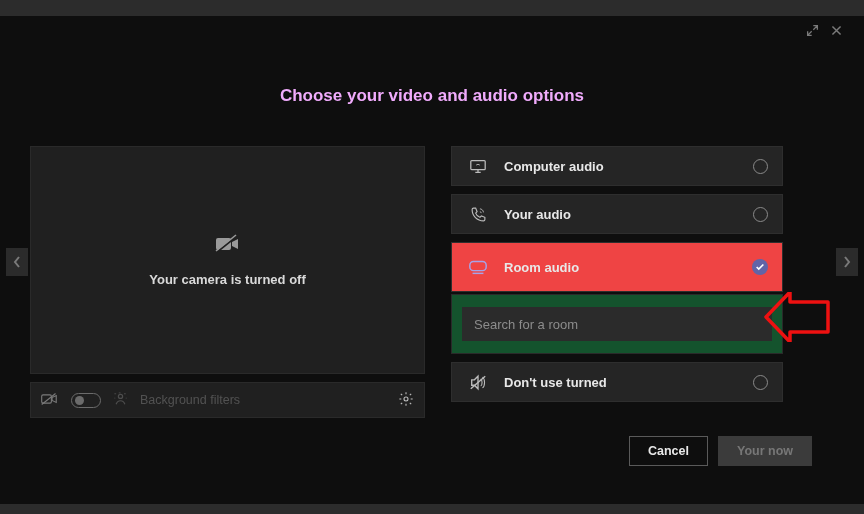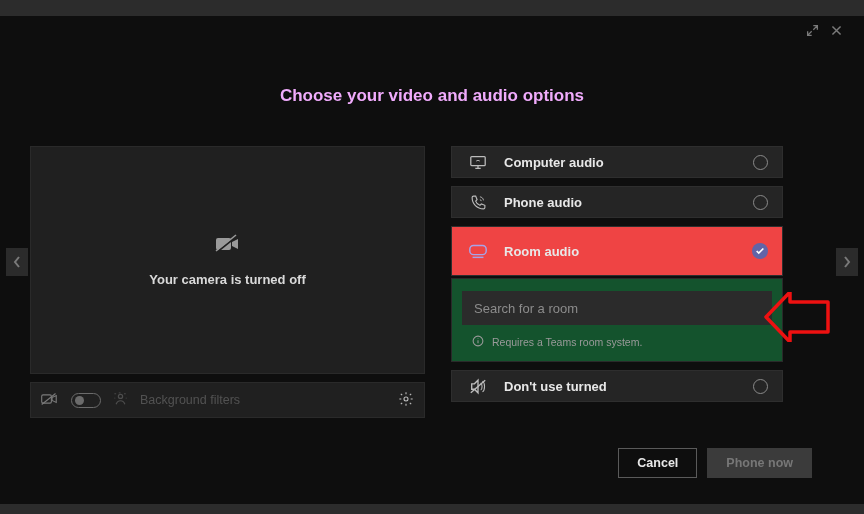--- a/index.html
+++ b/index.html
@@ -77,21 +77,21 @@
   .gear { color:#bfbfbf; cursor:pointer;}
   .audio-panel {
     width: 332px;
     display: flex;
     flex-direction: column;
     gap: 8px;
   }
   .option {
     background: #252525;
     border: 1px solid #2e2e2e;
-    height: 32px;
+    height: 40px;
     display: flex;
     align-items: center;
     padding: 0 14px;
     gap: 14px;
     font-size: 13px;
     font-weight: 600;
     color: #e8e8e8;
     cursor: pointer;
   }
   .option .radio {
@@ -127,21 +127,21 @@
   }
   .room-search input::placeholder { color:#8c8c8c; }
   .room-note {
     display:flex; gap:8px; align-items:center;
     color:#9a9a9a; font-size:10.5px;
     padding: 10px 10px 0 20px;
   }
   .bottom-buttons {
     position:absolute;
     right: 52px;
-    bottom: 36px;
+    bottom: 48px;
     display:flex; gap:10px;align-items:center;
   }
   .btn {
     height: 30px; padding: 0 18px;
     font-size: 12.5px; font-weight:600;
     display:flex;align-items:center;justify-content:center;
     cursor:pointer;
   }
   .btn-cancel { border:1px solid #5a5a5a; color:#e8e8e8; background:transparent;}
   .btn-join { background:#3b3b3b; color:#777; border:1px solid #3b3b3b; cursor:default;}
@@ -249,21 +249,21 @@
       <span class="radio"></span>
     </div>
 
     <div class="option">
       <span class="icon-slot">
         <svg width="17" height="17" viewBox="0 0 24 24" fill="none" stroke="currentColor" stroke-width="1.6">
             <path d="M5 3c-1 0-2 1-2 2 0 9 7 16 16 16 1 0 2-1 2-2v-3l-5-2-2 2c-3-1-5-3-6-6l2-2-2-5H5z"></path>
             <path d="M14 4c2 0 5 2 5 5M14 8c1 0 2 1 2 2" stroke-width="1.2"></path>
           </svg>
       </span>
-      <span>Phone audio</span>
+      <span>Your audio</span>
       <span class="radio"></span>
     </div>
 
     <div class="option selected">
       <span class="icon-slot">
         <svg width="20" height="16" viewBox="0 0 22 16" fill="none" stroke="currentColor" stroke-width="1.6">
             <rect x="2" y="2" width="18" height="10" rx="4"></rect>
             <path d="M5 15h12"></path>
           </svg>
       </span>
@@ -271,49 +271,40 @@
       <span class="check">
         <svg width="10" height="10" viewBox="0 0 12 12" fill="none" stroke="#fff" stroke-width="2">
             <path d="M2 6l2.5 2.5L10 3"></path>
           </svg>
       </span>
     </div>
 
     <div class="room-expanded">
       <div class="room-search">
         <input type="text" placeholder="Search for a room" style="">
-      </div>
-      <div class="room-note">
-        <span>
-          <svg width="12" height="12" viewBox="0 0 16 16" fill="none" stroke="currentColor" stroke-width="1.4">
-              <circle cx="8" cy="8" r="6.5"></circle>
-              <path d="M8 7v4M8 4.8v.4"></path>
-            </svg>
-        </span>
-        <span>Requires a Teams room system.</span>
       </div>
     </div>
 
     <div class="option">
       <span class="icon-slot">
         <svg width="18" height="17" viewBox="0 0 20 18" fill="none" stroke="currentColor" stroke-width="1.5">
             <path d="M3 6h3l4-4v14l-4-4H3z"></path>
             <path d="M13 5c2 1 2 7 0 8M15 3c3 2 3 10 0 12" stroke-width="1.2"></path>
             <line x1="2" y1="16" x2="18" y2="2" stroke-width="1.6"></line>
           </svg>
       </span>
       <span>Don't use turned</span>
       <span class="radio"></span>
     </div>
 
   </div>
 </div>
 
 <div class="bottom-buttons">
   <div class="btn btn-cancel">Cancel</div>
-  <div class="btn btn-join">Phone now</div>
+  <div class="btn btn-join">Your now</div>
 </div>
 
 <svg class="annotation-arrow" width="66" height="50" viewBox="0 0 66 50">
   <path d="M64 10 L64 40 L26 40 L26 50 L2 25 L26 0 L26 10 Z" fill="none" stroke="#e11" stroke-width="3.5" stroke-linejoin="round"></path>
 </svg>
 
 <div class="bottombar"></div>
 
 </body></html>

